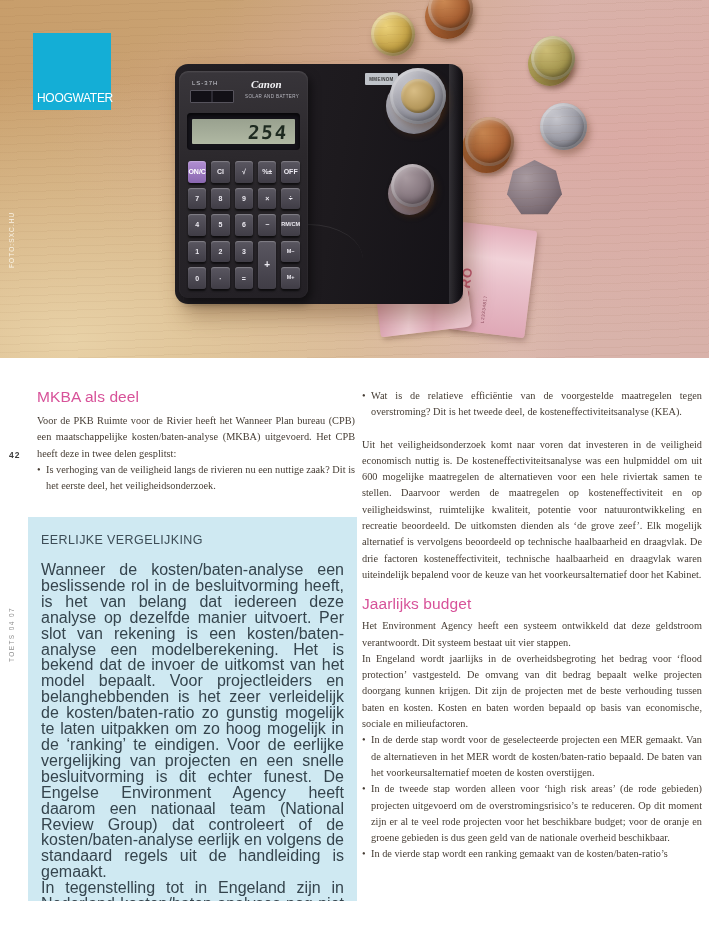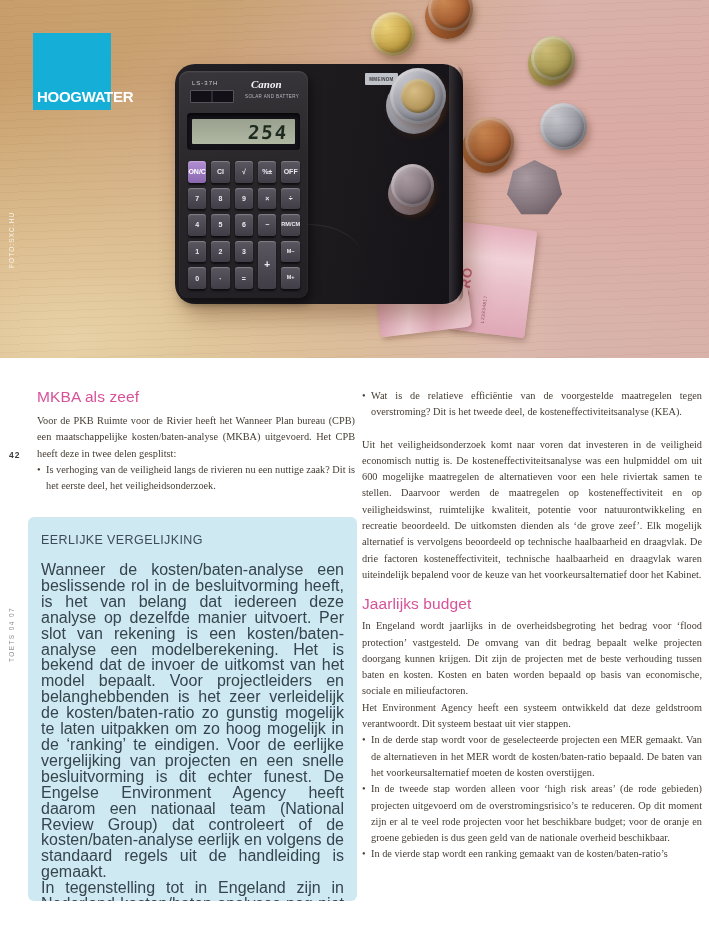--- a/index.html
+++ b/index.html
@@ -13,21 +13,21 @@
       radial-gradient(ellipse at 88% 40%, rgba(219,166,162,0.65), transparent 65%),
       linear-gradient(97deg,#c89e6b 0%, #c9a273 30%, #d0ab8c 52%, #d9b5ab 74%, #d8b1a9 100%);
   }
   .photo::after{ content:""; position:absolute; inset:0;
     background:repeating-linear-gradient(178deg, rgba(120,78,40,0.055) 0 1px, transparent 1px 8px);
     pointer-events:none; }
 
   .hoogwater-box{ position:absolute; left:33px; top:33px; width:78px; height:77px;
     background:#14aed6; z-index:6; }
   .hoogwater-label{ position:absolute; left:4px; bottom:5px; font-family:"Liberation Sans",sans-serif;
-    font-weight:bold; font-size:15px; letter-spacing:-0.3px; color:#ffffff; }
+    font-weight:normal; font-size:12px; letter-spacing:-0.3px; color:#ffffff; }
 
   .vtext{ writing-mode:vertical-rl; transform:rotate(180deg);
     font-family:"Liberation Sans",sans-serif; }
   .photo-credit{ position:absolute; left:8px; top:198px; height:70px; z-index:7;
     font-size:6.5px; letter-spacing:1.1px; color:rgba(255,253,245,0.85); }
   .spine-issue{ position:absolute; left:8px; top:572px; height:90px; z-index:7;
     font-size:6.5px; letter-spacing:1.4px; color:#8e8e8e; }
   .page-number{ position:absolute; left:9px; top:450px; font-family:"Liberation Sans",sans-serif;
     font-weight:bold; font-size:8.5px; letter-spacing:1px; color:#3d3d3d; }
 
@@ -41,21 +41,21 @@
   .note .serial{ position:absolute; left:30px; bottom:10px; height:90px;
     font-size:4.5px; color:#8c4a5e; letter-spacing:0.6px; }
   .note2{ position:absolute; left:378px; top:288px; width:92px; height:44px; z-index:1;
     transform:rotate(-7deg); border-radius:4px 10px 6px 3px;
     background:linear-gradient(100deg,#d99fae 0%,#f0cfd6 35%,#e2afbd 60%,#eec9d2 85%);
     box-shadow:2px 3px 5px rgba(90,50,40,0.3); }
 
   
   .case{ position:absolute; left:175px; top:64px; width:288px; height:240px; z-index:2;
     background:linear-gradient(100deg,#232025 0%,#1d1a1e 55%,#141217 100%);
-    border-radius:20px; box-shadow:8px 12px 22px rgba(95,58,28,0.4); }
+    border-radius:13px; box-shadow:8px 12px 22px rgba(95,58,28,0.4); }
   .case-fold{ position:absolute; right:0; top:0; width:14px; height:100%;
     background:linear-gradient(90deg,rgba(255,255,255,0.12),rgba(255,255,255,0.02) 60%,rgba(0,0,0,0.4));
     border-radius:0 10px 10px 0; }
   .case-pocket{ position:absolute; left:8px; bottom:0; width:180px; height:80px;
     border-top:1px solid rgba(255,255,255,0.09);
     border-radius:60% 30% 0 0 / 100% 45% 0 0; }
   .sticker{ position:absolute; left:190px; top:9px; width:33px; height:12px;
     background:#bfc3c9; border-radius:1px; color:#3a3a3a;
     font-family:"Liberation Sans",sans-serif; font-weight:bold; font-size:4.5px;
     display:flex; align-items:center; justify-content:center; letter-spacing:0.3px; }
@@ -114,21 +114,21 @@
   .right-col{ position:absolute; left:362px; top:388px; width:340px; }
   ul.dots{ list-style:none; }
   ul.dots li{ position:relative; padding-left:9px; font-size:10.3px; line-height:16.3px;
     color:#453c33; text-align:justify; }
   ul.dots li::before{ content:"\2022"; position:absolute; left:0; top:0; }
   .gap16{ height:16px; }
   .rc-heading{ margin-top:12px; margin-bottom:5px; }
 
   .info-box{ position:absolute; left:28px; top:517px; width:329px; height:384px;
     background:#cfe9f2; padding:16px 13px 0 13px; overflow:hidden;
-    font-family:"Liberation Sans",sans-serif;border-radius:6px; }
+    font-family:"Liberation Sans",sans-serif; }
   .info-box-title{ font-size:12.5px; color:#3c4c56; letter-spacing:0.4px; margin-bottom:15px; }
   .info-box p{ font-size:16px; line-height:15.9px; color:#35444d; text-align:justify; }
 </style>
 </head>
 <body>
 
 <div class="page">
 
   <div class="photo">
 
@@ -207,42 +207,42 @@
       <div class="hoogwater-label">HOOGWATER</div>
     </div>
 
     <div class="photo-credit vtext">FOTO:SXC.HU</div>
   </div>
 
   <div class="page-number">42</div>
   <div class="spine-issue vtext">TOETS 04 07</div>
 
   <div class="left-col">
-    <div class="col-heading">MKBA als zeef</div>
+    <div class="col-heading">MKBA als deel</div>
     <p class="serif-body">Voor de PKB Ruimte voor de Rivier heeft het Wanneer Plan bureau (CPB) een maatschappelijke kosten/baten-analyse (MKBA) uitgevoerd. Het CPB heeft deze in twee delen gesplitst:</p>
     <ul class="dots">
       <li>Is verhoging van de veiligheid langs de rivieren nu een nuttige zaak? Dit is het eerste deel, het veiligheidsonderzoek.</li>
     </ul>
   </div>
 
   <div class="info-box">
     <div class="info-box-title">EERLIJKE VERGELIJKING</div>
     <p>Wanneer de kosten/baten-analyse een beslissende rol in de besluitvorming heeft, is het van belang dat iedereen deze analyse op dezelfde manier uitvoert. Per slot van rekening is een kosten/baten-analyse een modelberekening. Het is bekend dat de invoer de uitkomst van het model bepaalt. Voor projectleiders en belanghebbenden is het zeer verleidelijk de kosten/baten-ratio zo gunstig mogelijk te laten uitpakken om zo hoog mogelijk in de ‘ranking’ te eindigen. Voor de eerlijke vergelijking van projecten en een snelle besluitvorming is dit echter funest. De Engelse Environment Agency heeft daarom een nationaal team (National Review Group) dat controleert of de kosten/baten-analyse eerlijk en volgens de standaard regels uit de handleiding is gemaakt.</p>
     <p>In tegenstelling tot in Engeland zijn in Nederland kosten/baten-analyses nog niet geïnstitutionaliseerd bij investeringsprogramma’s voor waterprojecten. Het Ministerie van Verkeer &amp; Waterstaat werkt sinds 1 januari 2007 wel met een ‘OEI’ (‘Overzicht Effecten Infrastructuur’) voor natte projecten. Deze vereenvoudigde kosten/baten-analyse wordt nu toegepast op een aantal pilots, maar zal op termijn generiek toegepast worden op alle projecten in het kader van waterbeheer en/of waterkeren (‘SNIP-projecten’). Lastig punt in zowel Engeland als Nederland betreft het monetariseren van zachte waarden zoals natuur.</p>
   </div>
 
   <div class="right-col">
     <ul class="dots">
       <li>Wat is de relatieve efficiëntie van de voorgestelde maatregelen tegen overstroming? Dit is het tweede deel, de kosteneffectiviteitsanalyse (KEA).</li>
     </ul>
     <div class="gap16"></div>
     <p class="serif-body">Uit het veiligheidsonderzoek komt naar voren dat investeren in de veiligheid economisch nuttig is. De kosteneffectiviteitsanalyse was een hulpmiddel om uit 600 mogelijke maatregelen de alternatieven voor een hele riviertak samen te stellen. Daarvoor werden de maatregelen op kosteneffectiviteit en op veiligheidswinst, ruimtelijke kwaliteit, potentie voor natuurontwikkeling en recreatie beoordeeld. De uitkomsten dienden als ‘de grove zeef’. Elk mogelijk alternatief is vervolgens beoordeeld op technische haalbaarheid en draagvlak. De drie factoren kosteneffectiviteit, technische haalbaarheid en draagvlak waren uiteindelijk bepalend voor de keuze van het voorkeursalternatief door het Kabinet.</p>
     <div class="col-heading rc-heading">Jaarlijks budget</div>
+    <p class="serif-body">Het Environment Agency heeft een systeem ontwikkeld dat deze geldstroom verantwoordt. Dit systeem bestaat uit vier stappen.</p>
     <p class="serif-body">In Engeland wordt jaarlijks in de overheidsbegroting het bedrag voor ‘flood protection’ vastgesteld. De omvang van dit bedrag bepaalt welke projecten doorgang kunnen krijgen. Dit zijn de projecten met de beste verhouding tussen baten en kosten. Kosten en baten worden bepaald op basis van economische, sociale en milieufactoren.</p>
-    <p class="serif-body">Het Environment Agency heeft een systeem ontwikkeld dat deze geldstroom verantwoordt. Dit systeem bestaat uit vier stappen.</p>
     <ul class="dots">
       <li>In de derde stap wordt voor de geselecteerde projecten een MER gemaakt. Van de alternatieven in het MER wordt de kosten/baten-ratio bepaald. De baten van het voorkeursalternatief moeten de kosten overstijgen.</li>
       <li>In de tweede stap worden alleen voor ‘high risk areas’ (de rode gebieden) projecten uitgevoerd om de overstromingsrisico’s te reduceren. Op dit moment zijn er al te veel rode projecten voor het beschikbare budget; voor de oranje en groene gebieden is dus geen geld van de nationale overheid beschikbaar.</li>
       <li>In de vierde stap wordt een ranking gemaakt van de kosten/baten-ratio’s</li>
     </ul>
   </div>
 
 </div>
 
 </body></html>

